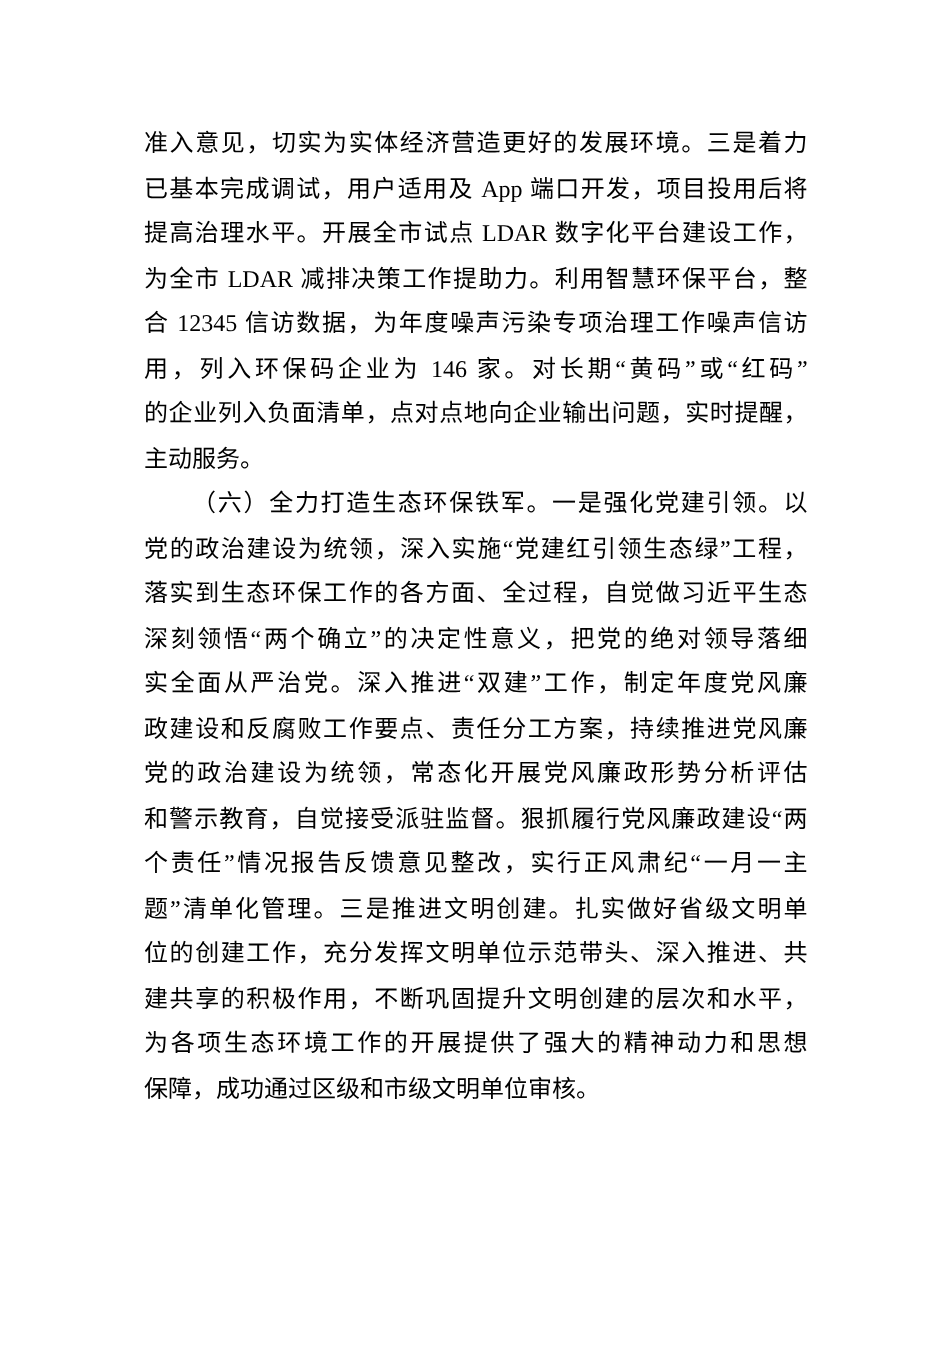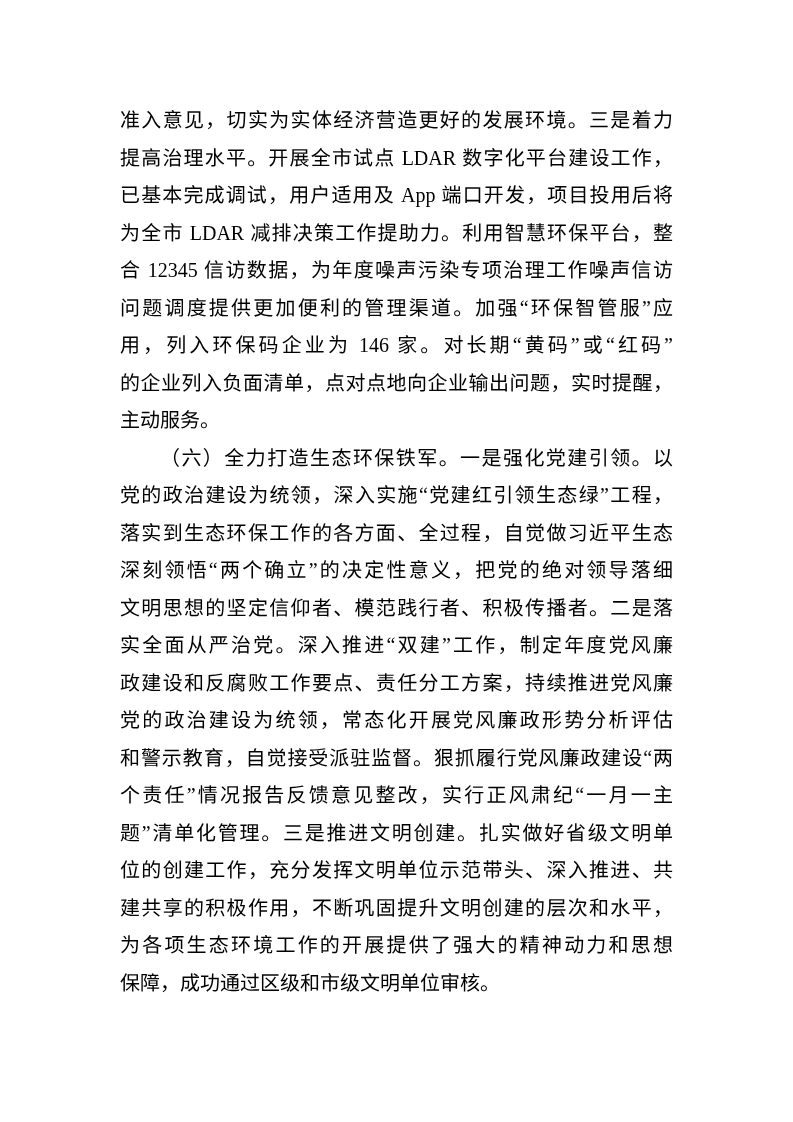--- a/index.html
+++ b/index.html
@@ -50,35 +50,33 @@
     font-weight: normal;
   }
 </style>
 </head>
 <body>
 
 <div class="page">
   <div class="doc-body">
       <div class="para">
         <div class="line">准入意见，切实为实体经济营造更好的发展环境。三是着力</div>
+        <div class="line">已基本完成调试，用户适用及 App 端口开发，项目投用后将</div>
         <div class="line">提高治理水平。开展全市试点 LDAR 数字化平台建设工作，</div>
-        <div class="line">已基本完成调试，用户适用及 App 端口开发，项目投用后将</div>
         <div class="line">为全市 LDAR 减排决策工作提助力。利用智慧环保平台，整</div>
         <div class="line">合 12345 信访数据，为年度噪声污染专项治理工作噪声信访</div>
-        <div class="line">问题调度提供更加便利的管理渠道。加强“环保智管服”应</div>
         <div class="line">用，列入环保码企业为 146 家。对长期“黄码”或“红码”</div>
         <div class="line">的企业列入负面清单，点对点地向企业输出问题，实时提醒，</div>
         <div class="line lastline">主动服务。</div>
       </div>
       <div class="para">
         <div class="line indent"><b>（六）全力打造生态环保铁军。</b>一是强化党建引领。以</div>
         <div class="line">党的政治建设为统领，深入实施“党建红引领生态绿”工程，</div>
         <div class="line">落实到生态环保工作的各方面、全过程，自觉做习近平生态</div>
         <div class="line">深刻领悟“两个确立”的决定性意义，把党的绝对领导落细</div>
-        <div class="line">文明思想的坚定信仰者、模范践行者、积极传播者。二是落</div>
         <div class="line">实全面从严治党。深入推进“双建”工作，制定年度党风廉</div>
         <div class="line">政建设和反腐败工作要点、责任分工方案，持续推进党风廉</div>
         <div class="line">党的政治建设为统领，常态化开展党风廉政形势分析评估</div>
         <div class="line">和警示教育，自觉接受派驻监督。狠抓履行党风廉政建设“两</div>
         <div class="line">个责任”情况报告反馈意见整改，实行正风肃纪“一月一主</div>
         <div class="line">题”清单化管理。三是推进文明创建。扎实做好省级文明单</div>
         <div class="line">位的创建工作，充分发挥文明单位示范带头、深入推进、共</div>
         <div class="line">建共享的积极作用，不断巩固提升文明创建的层次和水平，</div>
         <div class="line">为各项生态环境工作的开展提供了强大的精神动力和思想</div>
         <div class="line lastline">保障，成功通过区级和市级文明单位审核。</div>

